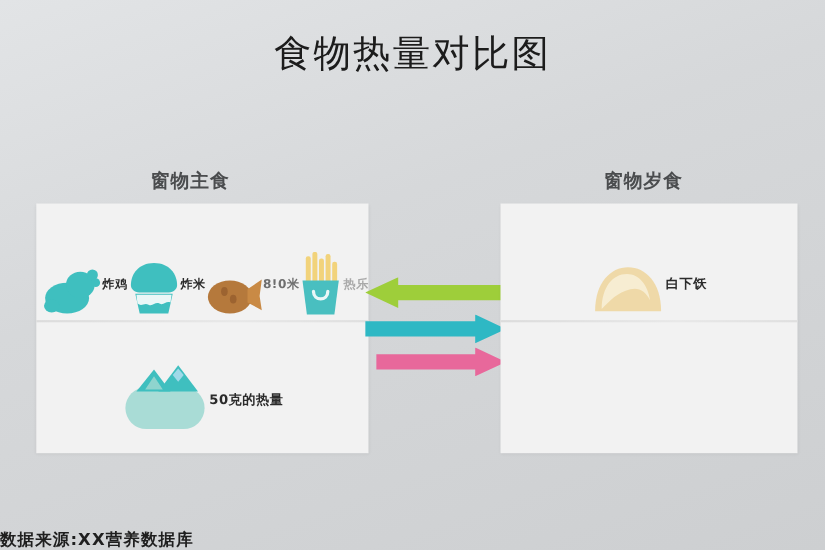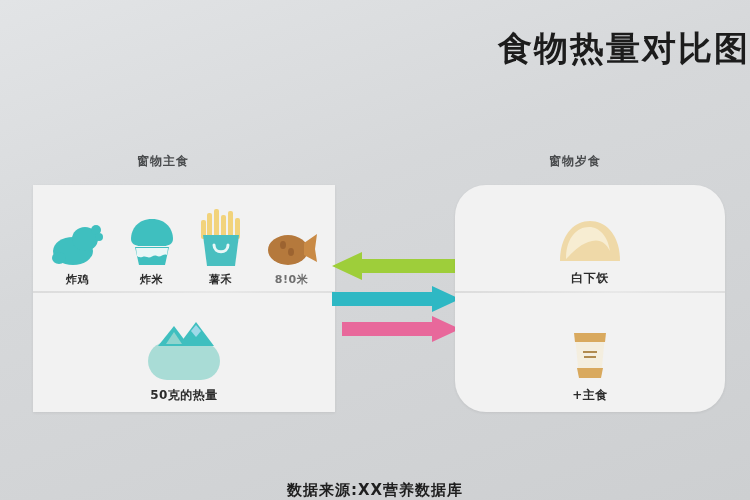--- a/index.html
+++ b/index.html
@@ -13,77 +13,76 @@
     background: linear-gradient(160deg, #e2e4e6 0%, #d6d8da 40%, #cdcfd1 100%);
     font-family: "DejaVu Sans", "Liberation Sans", sans-serif;
     position: relative;
   }
 
   .page-title {
     position: absolute;
     top: 26px;
     left: 0;
     width: 750px;
-    text-align: right;
+    text-align: center;
     font-size: 34px;
-    font-weight: bold;
+    font-weight: normal;
     color: #1c1c1c;
     letter-spacing: 2px;
   }
 
   .section-header {
     position: absolute;
-    font-size: 12px;
+    font-size: 17px;
     font-weight: bold;
     color: #4a4c4e;
     letter-spacing: 1px;
   }
   .section-header.left  { left: 137px; top: 153px; }
   .section-header.right { left: 549px; top: 153px; }
 
   .panel {
     position: absolute;
     top: 185px;
     height: 227px;
     background: #f2f2f2;
     box-shadow: 0 1px 3px rgba(0,0,0,0.07);
   }
   .panel.left  { left: 33px;  width: 302px; }
-  .panel.right { left: 455px; width: 270px; border-radius: 31px; }
+  .panel.right { left: 455px; width: 270px; }
 
   .panel-row {
     position: absolute;
     left: 0;
     width: 100%;
     display: flex;
     align-items: flex-end;
     justify-content: space-around;
     box-sizing: border-box;
   }
   .panel-row.row-top {
     top: 0;
     height: 108px;
     padding: 0 6px 6px 6px;
   }
   .panel-row.row-bottom {
     top: 112px;
     height: 115px;
-    padding: 0 6px 8px 6px;
+    padding: 0 6px 20px 6px;
   }
   .row-divider {
     position: absolute;
     left: 0; right: 0;
     top: 106px;
     height: 2px;
     background: linear-gradient(to right, #dcdcdc, #e8e8e8 60%, #dfdfdf);
   }
 
   .food-cell {
     display: flex;
-    flex-direction: column;
     align-items: center;
     justify-content: flex-end;
   }
   .food-icon {
     height: 62px;
     display: flex;
     align-items: flex-end;
     justify-content: center;
   }
   .food-label {
@@ -107,21 +106,20 @@
     height: 88px;
   }
   .arrow { position: absolute; }
 
   
   .footer-note {
     position: absolute;
     left: 0;
     top: 481px;
     width: 750px;
-    text-align: center;
     font-size: 15px;
     font-weight: bold;
     color: #1f1f1f;
     letter-spacing: 1px;
   }
 </style>
 </head>
 <body>
 
 <div class="page-title">食物热量对比图</div>
@@ -151,50 +149,49 @@
       <div class="food-icon">
         <svg width="48" height="50" viewBox="0 0 48 50">
           <path d="M24 2 C10 2 3 12 3 22 C3 27 8 29 12 29 L36 29 C40 29 45 27 45 22 C45 12 38 2 24 2 Z" fill="#3FBFBF"></path>
           <path d="M7 30 L41 30 L37 48 L11 48 Z" fill="#3FBFBF"></path>
           <path d="M8 31 L40 31 L39 38 C35 36 33 41 29 39 C25 37 23 42 19 40 C15 38 13 42 9 39 Z" fill="#eaf7f7"></path>
         </svg>
       </div>
       <div class="food-label">炸米</div>
     </div>
 
-    <div class="food-cell">
-      <div class="food-icon">
-        <svg width="44" height="58" viewBox="0 0 44 58">
-          <g fill="#F2D37B">
-            <rect x="8" y="4" width="5" height="26" rx="2"></rect>
-            <rect x="15" y="0" width="5" height="30" rx="2"></rect>
-            <rect x="22" y="6" width="5" height="24" rx="2"></rect>
-            <rect x="29" y="2" width="5" height="28" rx="2"></rect>
-            <rect x="36" y="9" width="5" height="21" rx="2"></rect>
-            <rect x="2" y="11" width="5" height="19" rx="2"></rect>
-          </g>
-          <path d="M4 26 L40 26 L36 57 L8 57 Z" fill="#49BFC0"></path>
-          <path d="M15 36 C15 45 29 45 29 36" stroke="#eaf7f7" stroke-width="3" fill="none" stroke-linecap="round"></path>
-        </svg>
-      </div>
-      <div class="food-label">薯禾</div>
-    </div>
 
     <div class="food-cell">
       <div class="food-icon">
         <svg width="52" height="38" viewBox="0 0 52 38">
           <ellipse cx="22" cy="21" rx="20" ry="15" fill="#B5793C"></ellipse>
           <path d="M38 14 L51 5 L49 20 L51 33 L38 26 Z" fill="#C98A45"></path>
           <ellipse cx="17" cy="16" rx="3" ry="4" fill="#9C6330"></ellipse>
           <ellipse cx="25" cy="23" rx="3" ry="4" fill="#9C6330"></ellipse>
         </svg>
       </div>
       <div class="food-label gray">8!0米</div>
     </div>
 
+    <div class="food-cell">
+      <div class="food-icon">
+        <svg width="40" height="58" viewBox="0 0 40 58">
+          <g fill="#F2D37B">
+            <rect x="6" y="4" width="4.5" height="26" rx="2"></rect>
+            <rect x="12" y="0" width="4.5" height="30" rx="2"></rect>
+            <rect x="18" y="6" width="4.5" height="24" rx="2"></rect>
+            <rect x="24" y="2" width="4.5" height="28" rx="2"></rect>
+            <rect x="30" y="9" width="4.5" height="21" rx="2"></rect>
+          </g>
+          <path d="M3 26 L36 26 L32 57 L7 57 Z" fill="#49BFC0"></path>
+          <path d="M13 36 C13 45 26 45 26 36" stroke="#eaf7f7" stroke-width="3" fill="none" stroke-linecap="round"></path>
+        </svg>
+      </div>
+      <div class="food-label faded">热乐</div>
+    </div>
 
   </div>
 
   <div class="panel-row row-bottom">
 
     <div class="food-cell">
       <div class="food-icon">
         <svg width="80" height="62" viewBox="0 0 80 62">
           <rect x="4" y="22" width="72" height="38" rx="19" fill="#A9DCD6"></rect>
           <path d="M14 26 L30 6 L45 26 Z" fill="#3FBFBF"></path>
@@ -242,31 +239,17 @@
 
 
 
   </div>
 
   <div class="panel-row row-bottom">
 
 
 
 
-    <div class="food-cell">
-      <div class="food-icon">
-        <svg width="36" height="52" viewBox="0 0 36 52">
-          <path d="M3 5 L33 5 L29 48 L7 48 Z" fill="#F4EEDF"></path>
-          <path d="M2 3 L34 3 L33 12 L3 12 Z" fill="#D9A95E"></path>
-          <path d="M5 38 L31 38 L29 48 L7 48 Z" fill="#D9A95E"></path>
-          <g fill="#B08A4E">
-            <rect x="11" y="21" width="14" height="2"></rect>
-            <rect x="12" y="26" width="12" height="2"></rect>
-          </g>
-        </svg>
-      </div>
-      <div class="food-label big">+主食</div>
-    </div>
 
   </div>
 </div>
 
 <div class="footer-note">数据来源:XX营养数据库</div>
 
 </body></html>

